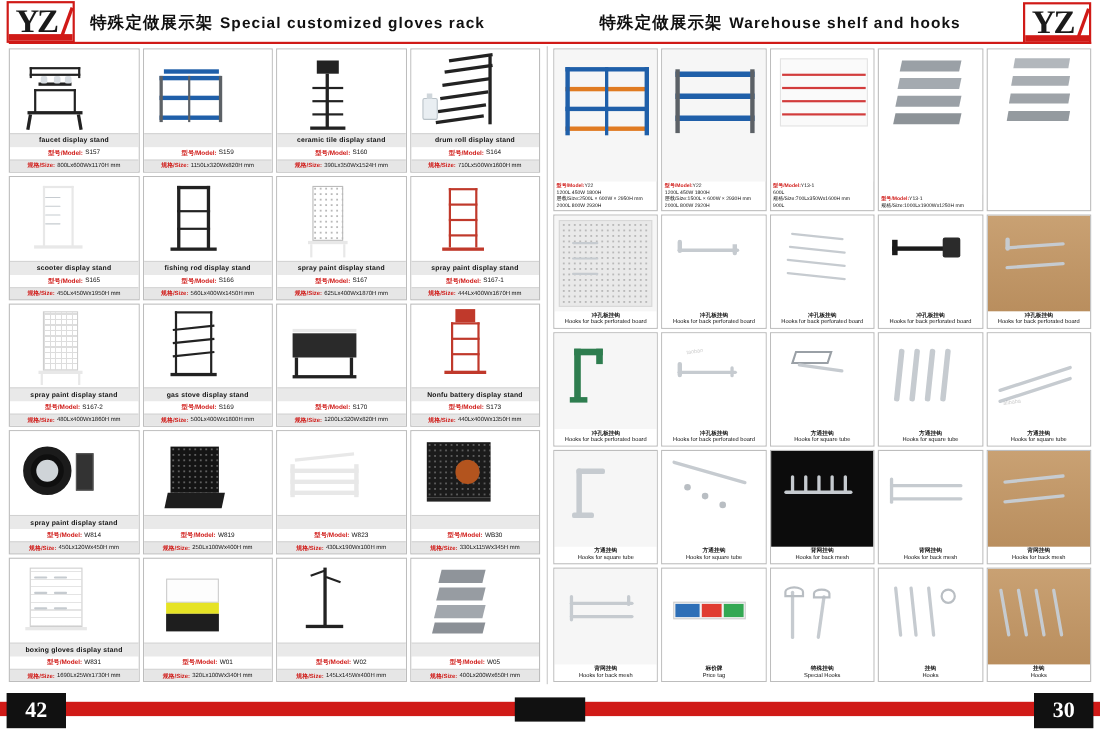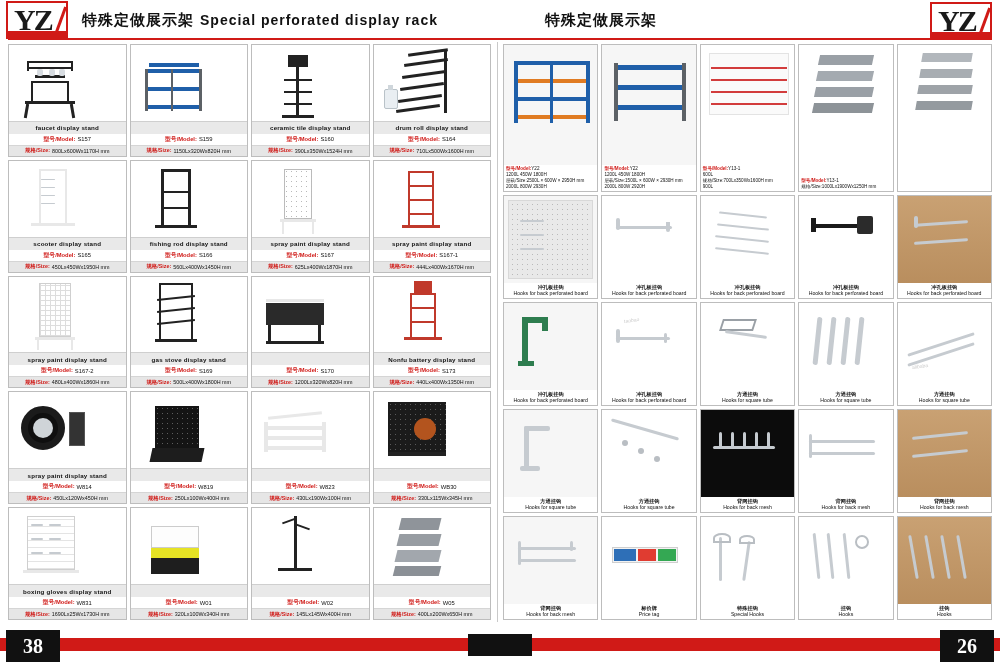--- a/index.html
+++ b/index.html
@@ -159,26 +159,27 @@
 
 <div class="header">
   <div class="header-left">
     <div class="logo-box">
       <span class="yz">YZ</span>
       <span class="slash"></span>
       <span class="bar"></span>
     </div>
     <div class="head-title">
       <span class="cn">特殊定做展示架</span>
-      <span class="en">Special perforated display rack</span>
+      <span class="en">Special customized gloves rack</span>
     </div>
   </div>
   <div class="header-right">
     <div class="head-title">
       <span class="cn">特殊定做展示架</span>
+      <span class="en">Warehouse shelf and hooks</span>
     </div>
     <div class="logo-box right">
       <span class="yz">YZ</span>
       <span class="slash"></span>
       <span class="bar"></span>
     </div>
   </div>
 </div>
 <div class="rule top"></div>
 <div class="divider-v"></div>
@@ -1003,15 +1004,15 @@
       <span class="cn">挂钩</span>
       <span class="en">Hooks</span>
     </div>
   </div>
 
 </div>
 
 <div class="footer">
   <div class="redbar"></div>
   <div class="blackmid"></div>
-  <div class="pgbox left">38</div>
-  <div class="pgbox right">26</div>
+  <div class="pgbox left">42</div>
+  <div class="pgbox right">30</div>
 </div>
 
 </body></html>

